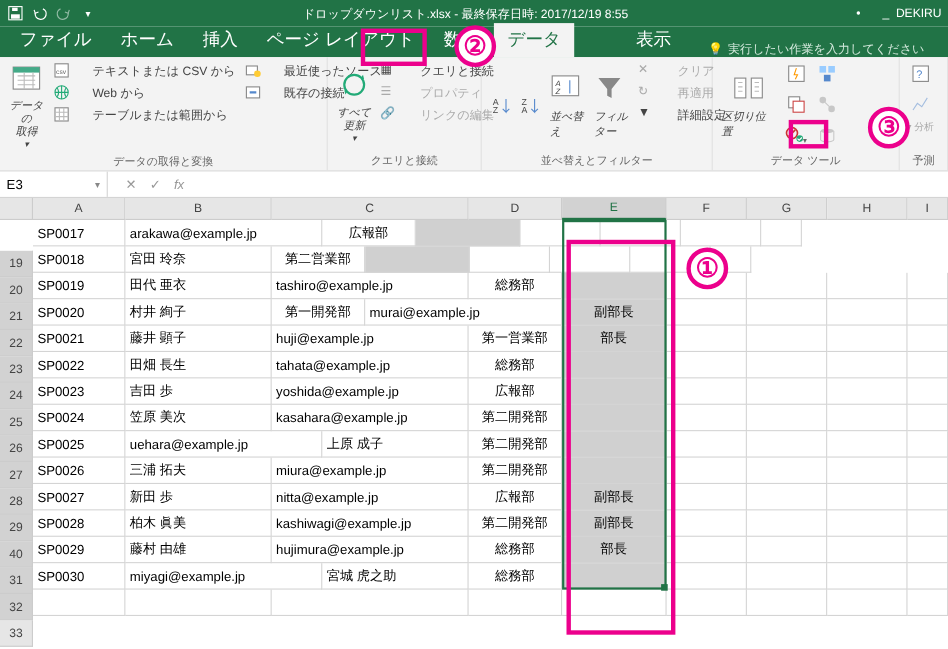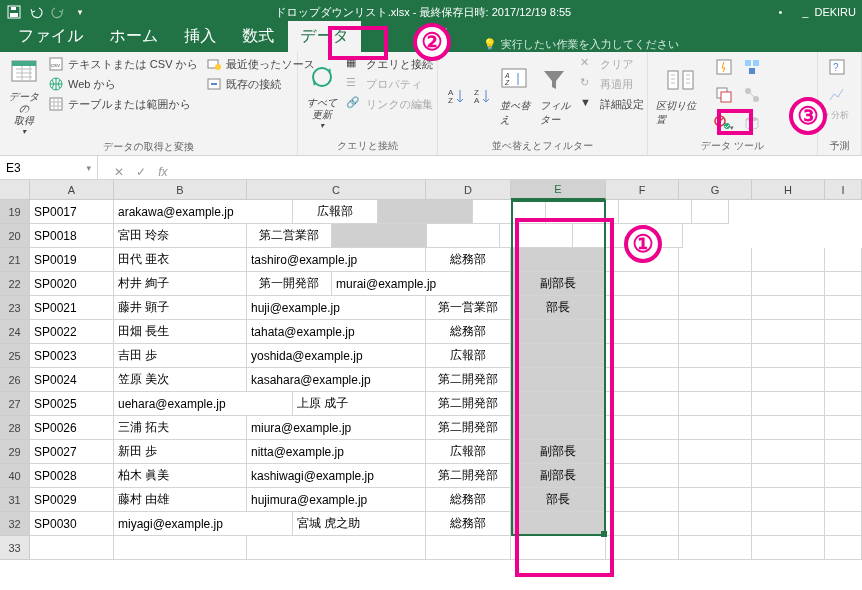--- a/index.html
+++ b/index.html
@@ -18,34 +18,34 @@
 .tab.active { background: #f3f3f3; color: #217346; }
 .tell-me { display: flex; align-items: center; color: #d3e9dc; font-size: 11px; margin-left: 20px; gap: 4px; }
 
 
 .ribbon { background: #f3f3f3; border-bottom: 1px solid #d4d4d4; height: 104px; display: flex; }
 .group { border-right: 1px solid #e1e1e1; padding: 3px 6px 0 6px; display: flex; flex-direction: column; justify-content: space-between; }
 .group-body { display: flex; gap: 4px; flex: 1; }
 .group-label { text-align: center; font-size: 10px; color: #666; padding: 2px 0; }
 .big-btn { display: flex; flex-direction: column; align-items: center; justify-content: center; width: 44px; font-size: 10px; color: #444; padding: 2px; cursor: pointer; font-style: italic; }
 .big-btn .ico { width: 32px; height: 32px; margin-bottom: 2px; }
-.small-row { display: flex; align-items: center; font-size: 11px; color: #444; gap: 4px; padding: 1px 2px; cursor: pointer; white-space: nowrap; }
+.small-row { display: flex; align-items: center; font-size: 11px; color: #444; gap: 20px; padding: 1px 2px; cursor: pointer; white-space: nowrap; }
 .small-row .ico { width: 16px; height: 16px; flex-shrink: 0; }
 .col { display: flex; flex-direction: column; gap: 2px; }
 .icon-btn { width: 24px; height: 24px; display: flex; align-items: center; justify-content: center; cursor: pointer; }
 
 
-.formula-row { height: 24px; border-bottom: 1px solid #d4d4d4; display: flex; align-items: flex-end; background: #fff; }
+.formula-row { height: 24px; border-bottom: 1px solid #d4d4d4; display: flex; align-items: center; background: #fff; }
 .name-box { width: 98px; border-right: 1px solid #d4d4d4; padding: 0 6px; font-size: 12px; display: flex; align-items: center; height: 100%; }
 .fx-controls { display: flex; align-items: center; gap: 12px; padding: 0 16px; color: #999; }
 .fx-btn { font-size: 12px; color: #999; cursor: pointer; }
 
 
 .grid-area { position: relative; display: flex; }
-.row-hdrs { display: flex; flex-direction: column; }
+.row-hdrs { display: flex; flex-direction: column; gap: 28px; }
 .corner { width: 30px; height: 20px; background: #e6e6e6; border-right: 1px solid #ccc; border-bottom: 1px solid #ccc; }
 .row-hdr { width: 30px; height: 24px; background: #e6e6e6; border-right: 1px solid #ccc; border-bottom: 1px solid #ccc; font-size: 11px; color: #444; display: flex; align-items: center; justify-content: center; }
 .row-hdr.sel { background: #d2d2d2; }
 .cols { flex: 1; }
 .col-hdrs { display: flex; }
 .col-hdr { height: 20px; background: #e6e6e6; border-right: 1px solid #ccc; border-bottom: 1px solid #ccc; font-size: 11px; color: #444; display: flex; align-items: center; justify-content: center; }
 .col-hdr.sel { background: #d2d2d2; color: #217346; border-bottom: 2px solid #217346; }
 .data-rows { }
 .data-row { display: flex; }
 .cell { height: 24px; border-right: 1px solid #d4d4d4; border-bottom: 1px solid #d4d4d4; font-size: 12px; padding: 0 4px; display: flex; align-items: center; overflow: hidden; white-space: nowrap; }
@@ -101,20 +101,21 @@
   <div class="title">ドロップダウンリスト.xlsx - 最終保存日時: 2017/12/19 8:55</div>
   <span style="margin:0 20px">•</span>
   <span style="margin-right:6px">_</span>
   <div class="user">DEKIRU</div>
 </div>
 
 <div class="tabs">
   <div class="tab">ファイル</div>
   <div class="tab">ホーム</div>
   <div class="tab">挿入</div>
+  <div class="tab">ページ レイアウト</div>
   <div class="tab">数式</div>
   <div class="tab active">データ</div>
   <div class="tab" style="opacity:0">検</div>
   <div class="tab">表示</div>
   <div class="tell-me">
     <span>💡</span>
     <span>実行したい作業を入力してください</span>
   </div>
 </div>
 

